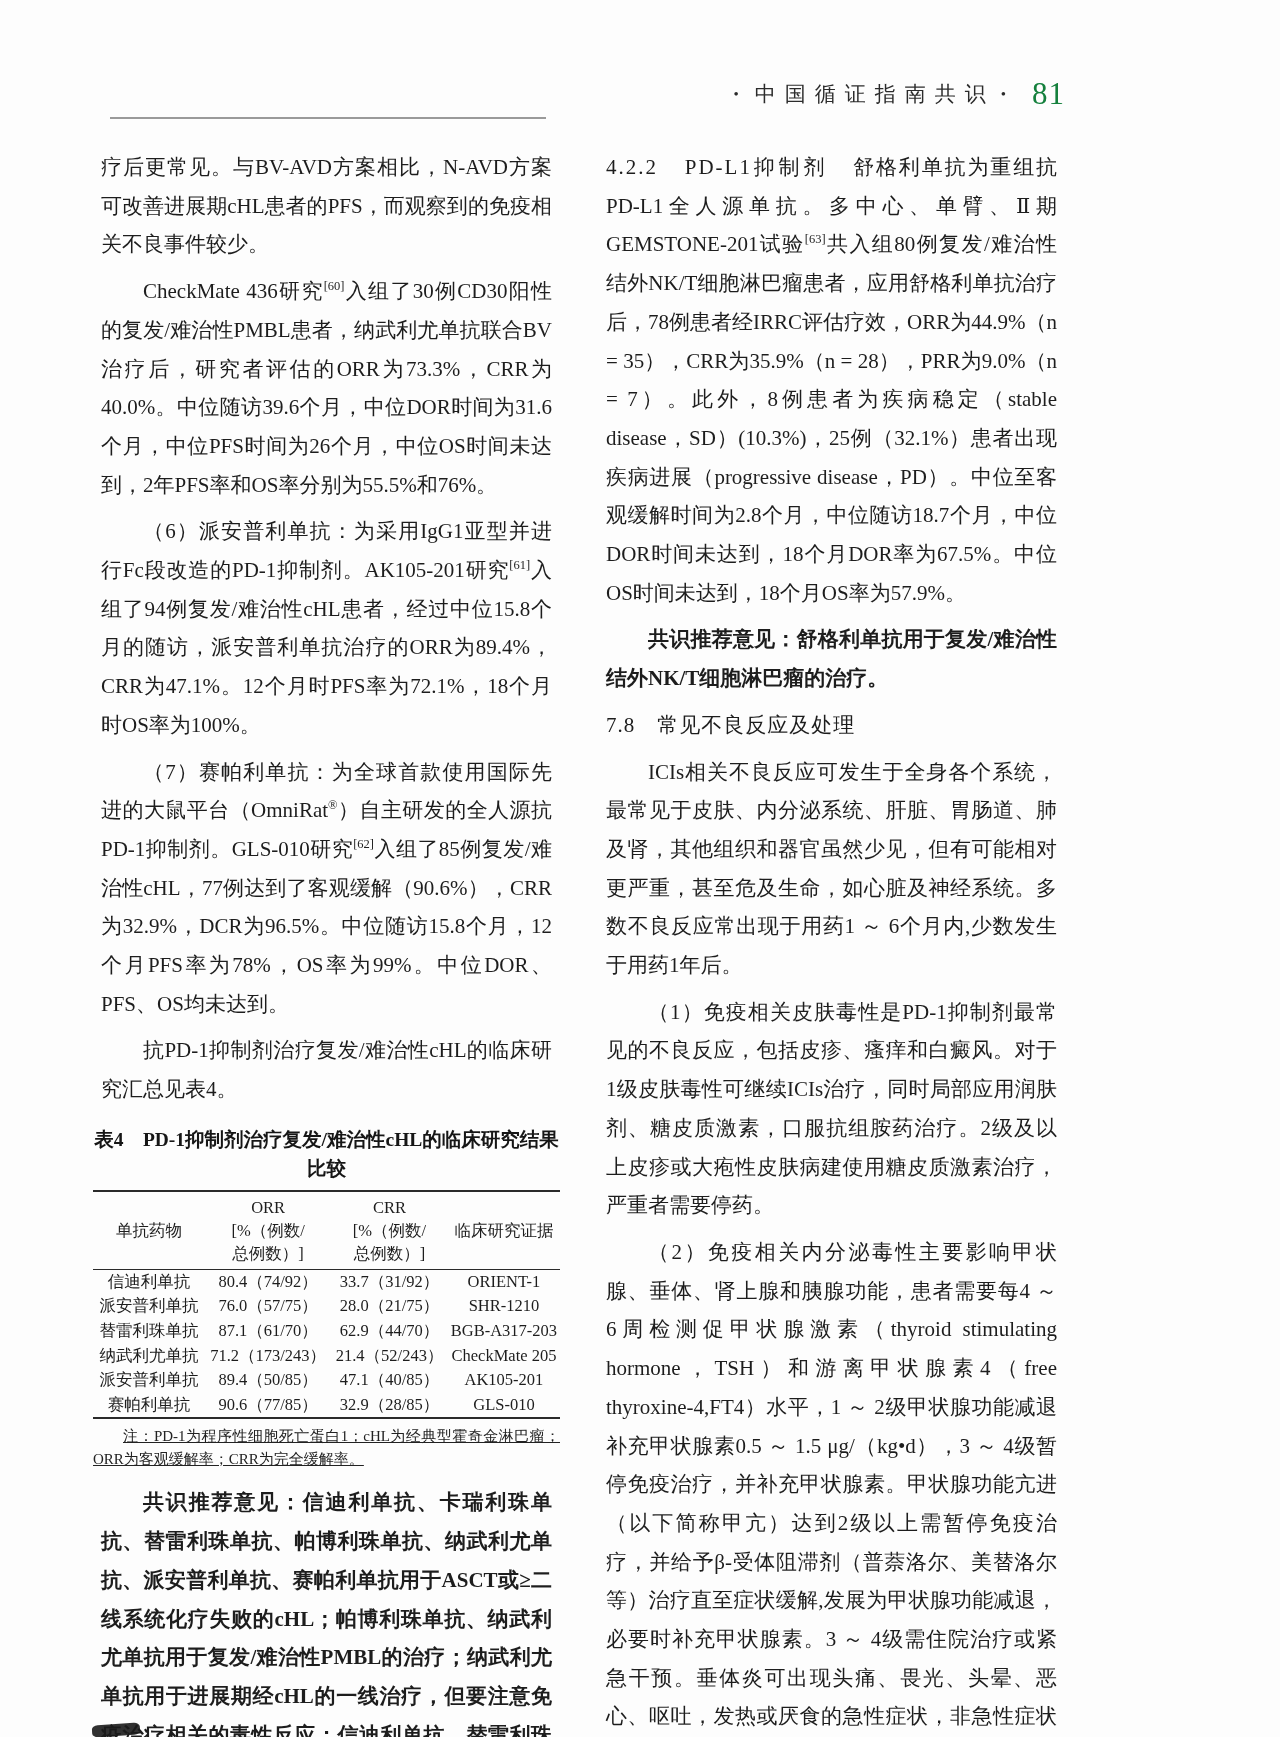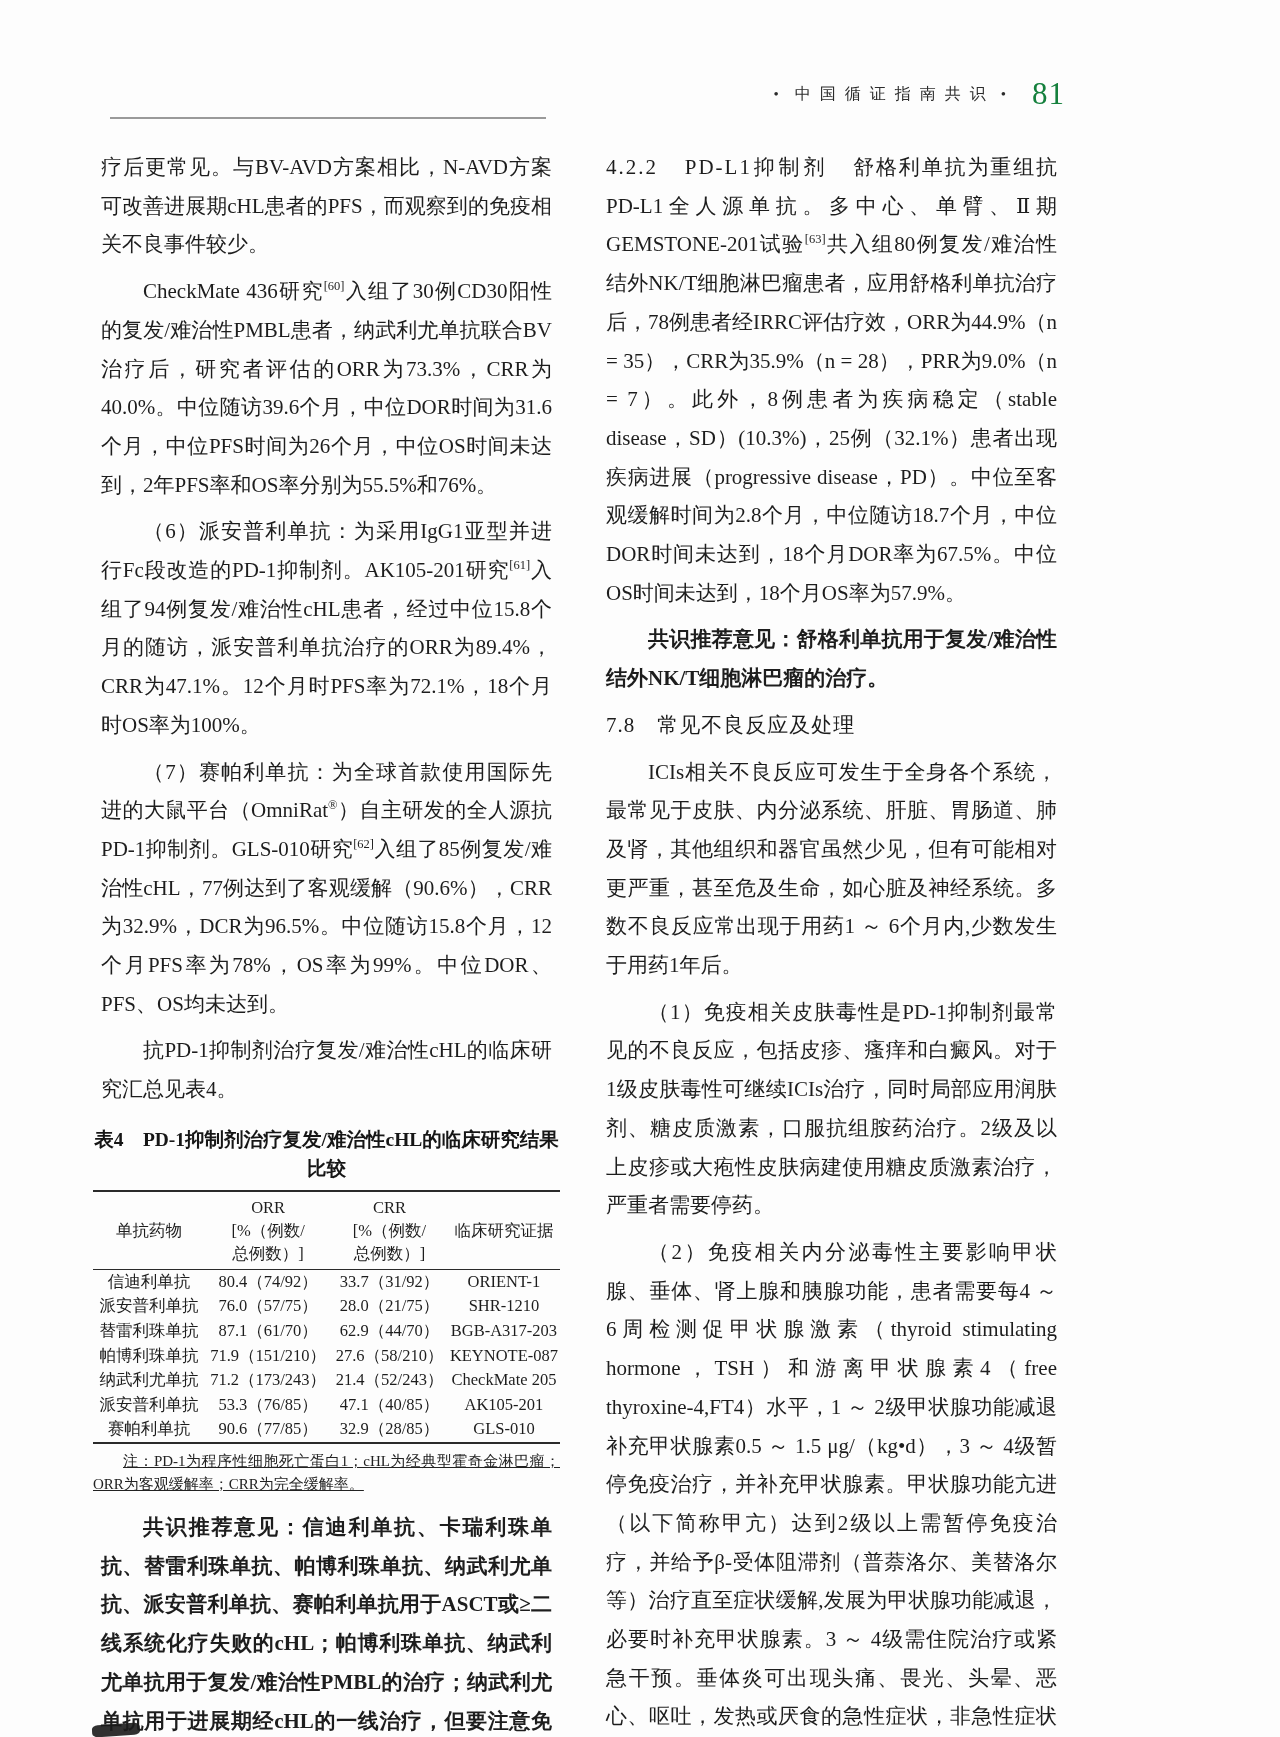--- a/index.html
+++ b/index.html
@@ -15,21 +15,21 @@
   .header-rule{
     position:absolute;left:110px;top:117px;width:436px;height:2px;
     background:#9a9a9a;
   }
   .header-right{
     position:absolute;top:74px;right:215px;height:40px;
     display:flex;align-items:center;
   }
   .bullet{font-size:15px;color:#2b2b2b;line-height:40px;}
   .journal{
-    font-size:16px;color:#2b2b2b;letter-spacing:9px;
+    font-size:21px;color:#2b2b2b;letter-spacing:9px;
     margin:0 6px 0 16px;white-space:nowrap;
   }
   .bullet.right{margin-right:26px;}
   .pagenum{font-size:31px;color:#15803d;letter-spacing:1px;}
   
   .col{position:absolute;top:140px;width:467px;}
   .col-left{left:93px;}
   .col-right{left:598px;}
   .para{
     margin:8px;font-size:21px;line-height:38.7px;
@@ -123,34 +123,28 @@
               <td>28.0（21/75）</td>
               <td>SHR-1210</td>
             </tr>
             <tr>
               <td>替雷利珠单抗</td>
               <td>87.1（61/70）</td>
               <td>62.9（44/70）</td>
               <td>BGB-A317-203</td>
             </tr>
             <tr>
-              <td>帕博利珠单抗</td>
-              <td>71.9（151/210）</td>
-              <td>27.6（58/210）</td>
-              <td>KEYNOTE-087</td>
-            </tr>
-            <tr>
               <td>纳武利尤单抗</td>
               <td>71.2（173/243）</td>
               <td>21.4（52/243）</td>
               <td>CheckMate 205</td>
             </tr>
             <tr>
               <td>派安普利单抗</td>
-              <td>53.3（76/85）</td>
+              <td>89.4（50/85）</td>
               <td>47.1（40/85）</td>
               <td>AK105-201</td>
             </tr>
             <tr>
               <td>赛帕利单抗</td>
               <td>90.6（77/85）</td>
               <td>32.9（28/85）</td>
               <td>GLS-010</td>
             </tr>
           </tbody>

